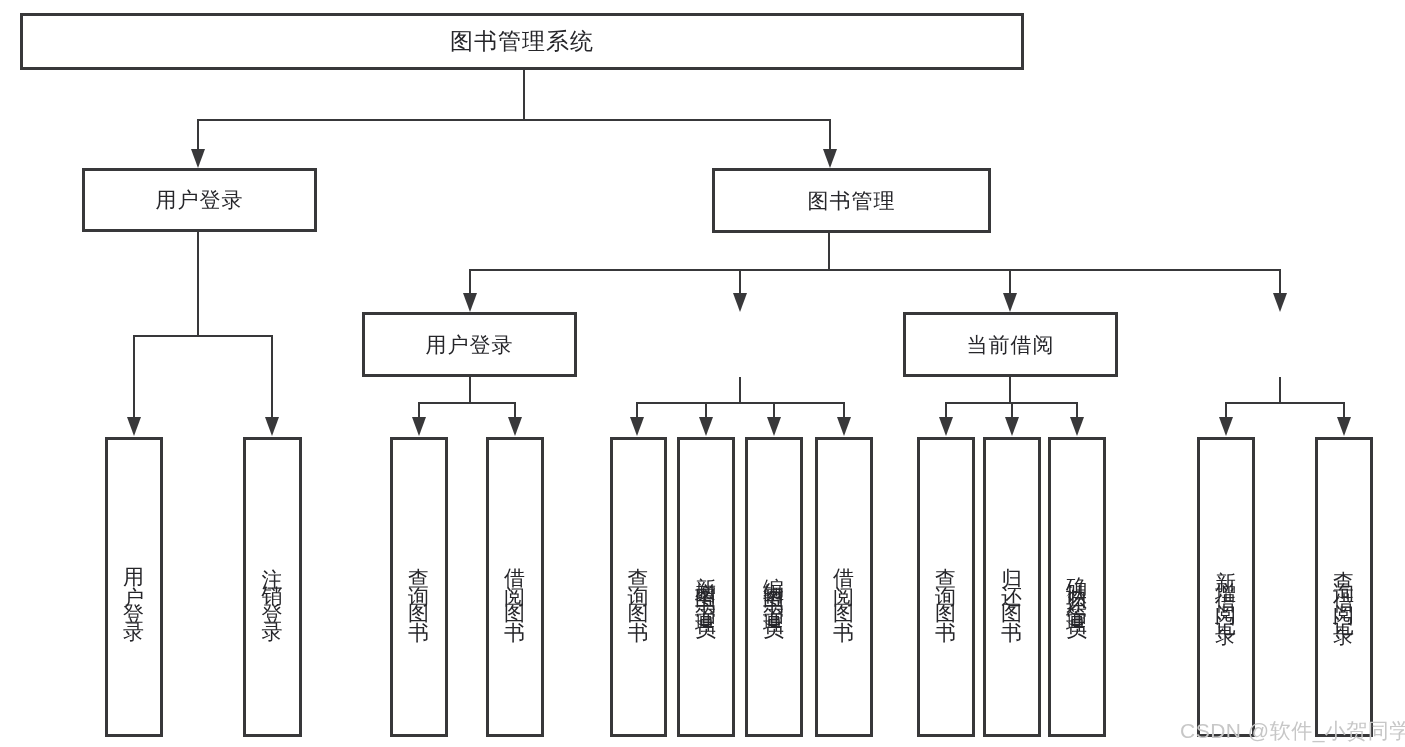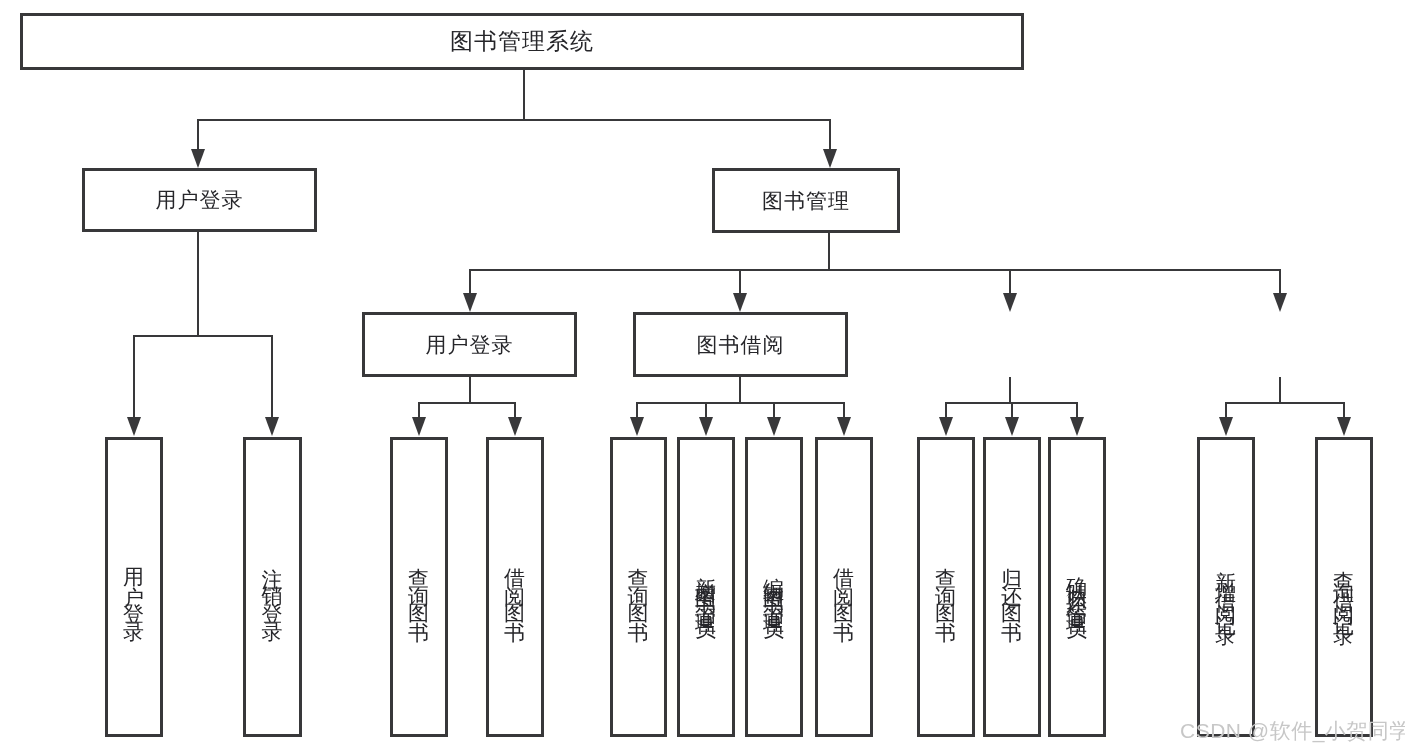--- a/index.html
+++ b/index.html
@@ -29,21 +29,21 @@
     border-top:19px solid #38383a;
   }
   .watermark{
     position:absolute;left:1180px;top:717px;z-index:10;
     font-size:21px;color:#c7c7c7;letter-spacing:0.5px;white-space:nowrap;
   }
 
   
   #n-root{left:20px;top:13px;width:1004px;height:57px;font-size:23px;}
   #n-login{left:82px;top:168px;width:235px;height:64px;}
-  #n-mgmt{left:712px;top:168px;width:188px;height:65px;}
+  #n-mgmt{left:712px;top:168px;width:279px;height:65px;}
   #n-nb{left:362px;top:312px;width:215px;height:65px;}
   #n-bb{left:633px;top:312px;width:215px;height:65px;}
   #n-cb{left:903px;top:312px;width:215px;height:65px;}
   #n-br{left:1173px;top:312px;width:216px;height:65px;}
   #n-login-c1{left:105px;top:437px;width:58px;height:300px;}
   #n-login-c2{left:243px;top:437px;width:59px;height:300px;}
   #n-nb-c1{left:390px;top:437px;width:58px;height:300px;}
   #n-nb-c2{left:486px;top:437px;width:58px;height:300px;}
   #n-bb-c1{left:610px;top:437px;width:57px;height:300px;}
   #n-bb-c2{left:677px;top:437px;width:58px;height:300px;}
@@ -147,21 +147,21 @@
   <div class="vline" id="c-mgmt-d1"></div>
   <div class="ahead" id="a-mgmt-1"></div>
   <div class="vline" id="c-mgmt-d2"></div>
   <div class="ahead" id="a-mgmt-2"></div>
   <div class="vline" id="c-mgmt-d3"></div>
   <div class="ahead" id="a-mgmt-3"></div>
   <div class="vline" id="c-mgmt-d4"></div>
   <div class="ahead" id="a-mgmt-4"></div>
 
   <div class="box" id="n-nb">用户登录</div>
-  <div class="box" id="n-bb">图书借阅</div>
+  <div class="box" id="n-cb">当前借阅</div>
 
   <div class="vline" id="c-nb-v"></div>
   <div class="hline" id="c-nb-h"></div>
   <div class="vline" id="c-nb-d1"></div>
   <div class="ahead" id="a-nb-1"></div>
   <div class="vline" id="c-nb-d2"></div>
   <div class="ahead" id="a-nb-2"></div>
   <div class="vbox sp-lg" id="n-nb-c1">查询图书</div>
   <div class="vbox sp-lg" id="n-nb-c2">借阅图书</div>
 

